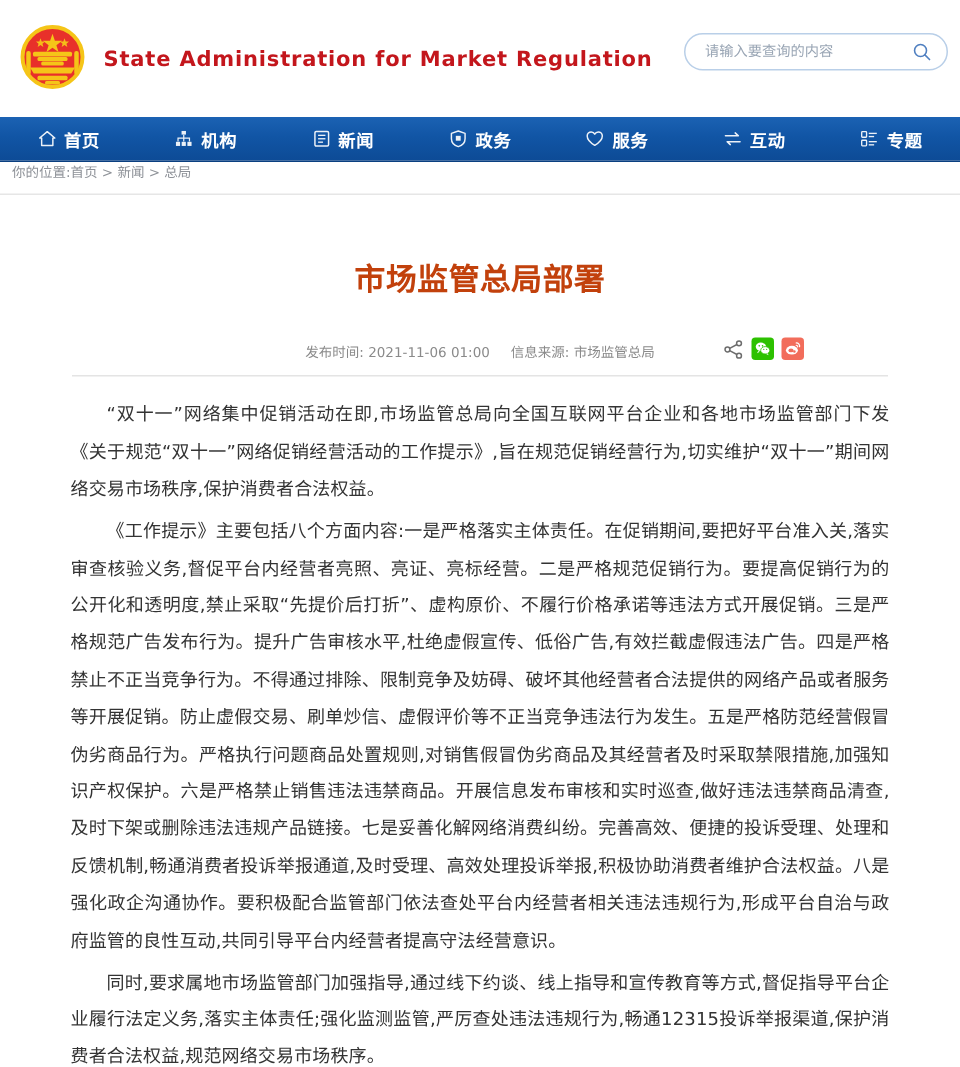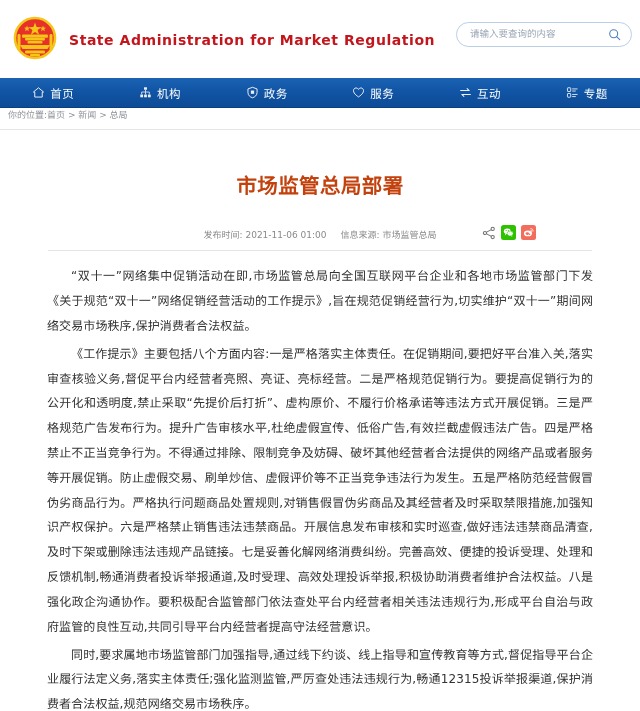--- a/index.html
+++ b/index.html
@@ -61,21 +61,21 @@
     display: flex;
     align-items: center;
     padding: 0 9px 0 13px;
   }
   .search-input {
     flex: 1 1 auto;
     border: 0; outline: 0;
     background: transparent;
     font-size: 9.5px;
     color: #9aa6b5;
-    font-family: Liberation Mono, monospace;
+    font-family: Liberation Sans, sans-serif;
     height: 100%;
     padding: 0;
   }
   .search-input::placeholder { color: #9aa6b5; }
   .search-btn {
     flex: 0 0 auto;
     width: 16px; height: 16px;
     background: transparent;
     border: 0; padding: 0; cursor: pointer;
     display: flex; align-items: center; justify-content: center;
@@ -91,21 +91,21 @@
   }
   .nav-item {
     flex: 1 1 0;
     height: 100%;
     display: flex;
     align-items: center;
     justify-content: center;
     gap: 5px;
     color: #ffffff;
     font-size: 11.5px;
-    font-weight: normal;
+    font-weight: bold;
     font-family: "DejaVu Sans", "Liberation Sans", sans-serif;
     cursor: pointer;
     text-decoration: none;
     user-select: none;
   }
   .nav-item .nav-ico { width: 13px; height: 13px; display: block; opacity: .92; }
   .nav-item .nav-label { letter-spacing: .5px; }
 
   
   .breadcrumb-bar {
@@ -239,20 +239,29 @@
     <svg class="nav-ico" viewBox="0 0 16 16">
       <rect x="6.2" y="1.6" width="3.6" height="3" fill="#ffffff"></rect>
       <rect x="1.6" y="10.5" width="3.4" height="3.4" fill="#ffffff"></rect>
       <rect x="6.3" y="10.5" width="3.4" height="3.4" fill="#ffffff"></rect>
       <rect x="11" y="10.5" width="3.4" height="3.4" fill="#ffffff"></rect>
       <path d="M8 4.8 V7.4 M3.3 10.3 V7.4 H12.7 V10.3 M8 7.4 V10.3" fill="none" stroke="#ffffff" stroke-width="1"></path>
     </svg>
     <span class="nav-label">机构</span>
   </a>
 
+  <a class="nav-item" href="#">
+    <svg class="nav-ico" viewBox="0 0 16 16">
+      <rect x="2.4" y="2" width="11.2" height="12" rx="1" fill="none" stroke="#ffffff" stroke-width="1.2"></rect>
+      <line x1="5" y1="5.2" x2="11" y2="5.2" stroke="#ffffff" stroke-width="1.1"></line>
+      <line x1="5" y1="8" x2="11" y2="8" stroke="#ffffff" stroke-width="1.1"></line>
+      <line x1="5" y1="10.8" x2="9" y2="10.8" stroke="#ffffff" stroke-width="1.1"></line>
+    </svg>
+    <span class="nav-label">新闻</span>
+  </a>
 
   <a class="nav-item" href="#">
     <svg class="nav-ico" viewBox="0 0 16 16">
       <path d="M8 1.6 L13.6 3.6 V8 C13.6 11.4 11 13.6 8 14.5 C5 13.6 2.4 11.4 2.4 8 V3.6 Z" fill="none" stroke="#ffffff" stroke-width="1.2" stroke-linejoin="round"></path>
       <rect x="6" y="5.6" width="4" height="4" fill="#ffffff"></rect>
     </svg>
     <span class="nav-label">政务</span>
   </a>
 
   <a class="nav-item" href="#">

